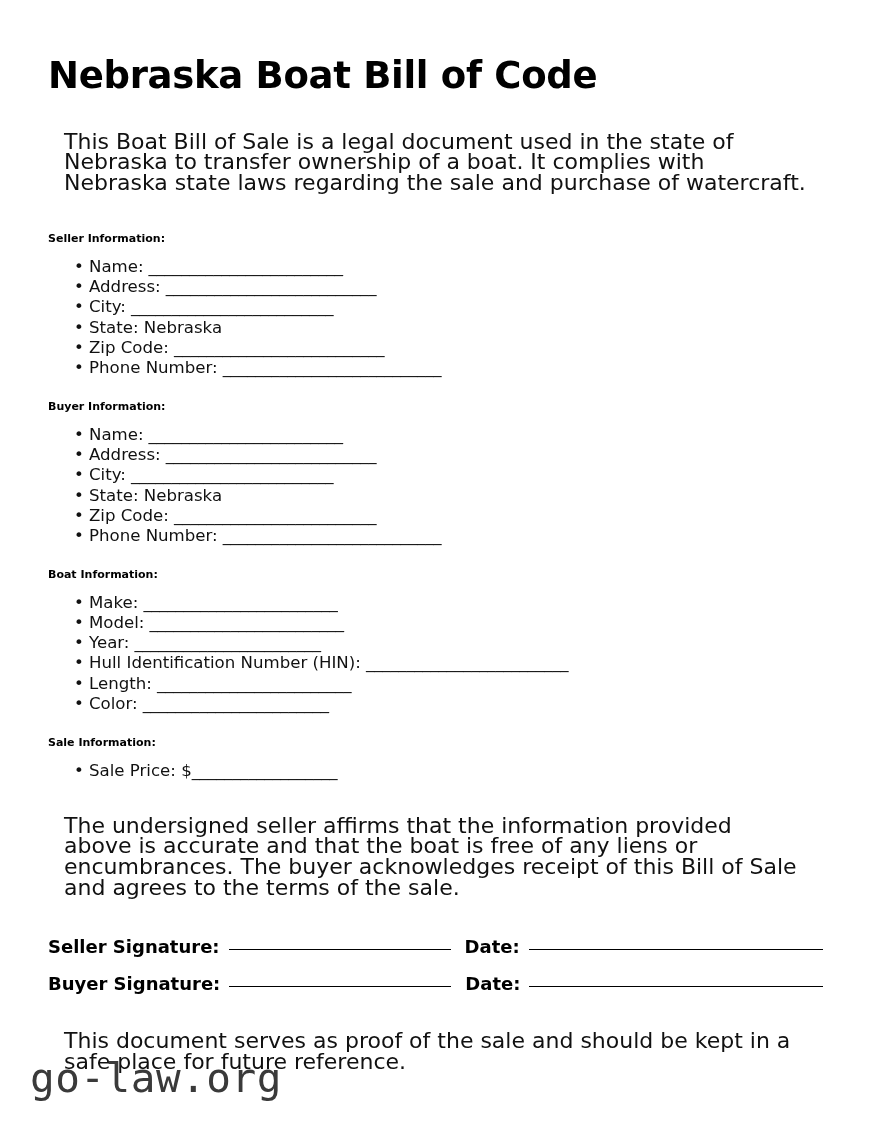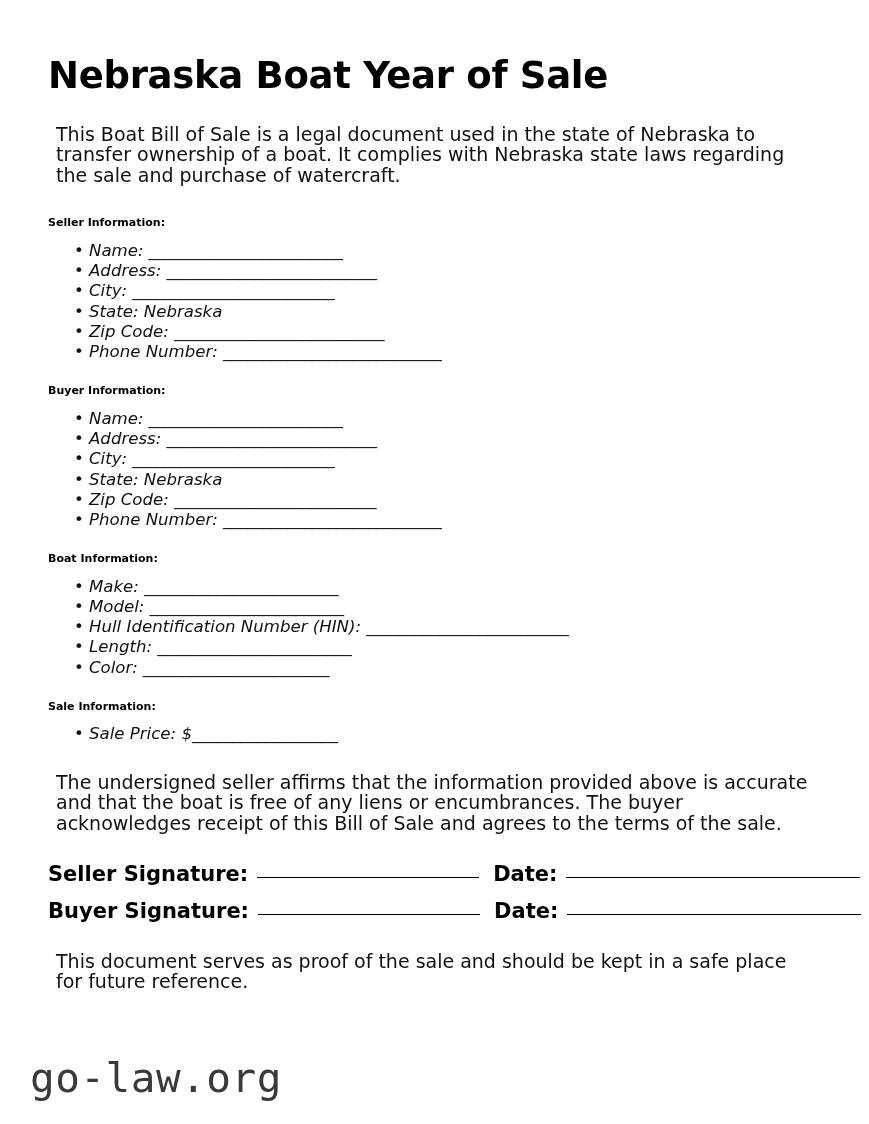--- a/index.html
+++ b/index.html
@@ -42,23 +42,23 @@
 
   
   .intro-paragraph {
     font-size: 16.6px;
     line-height: 20.6px;
     margin: 0;
     padding-top: 19px;
     color: #111;
   }
   .body-paragraph {
-    font-size: 19px;
+    font-size: 22px;
     line-height: 20.6px;
-    margin: 8px;
+    margin: 16px;
     color: #111;
   }
   .affirm-paragraph {
     padding-top: 19px;
   }
   .closing-paragraph {
     padding-top: 21px;
   }
 
   
@@ -71,21 +71,20 @@
   }
   .sec-gap-1 { padding-top: 23px; }
   .sec-gap-2 { padding-top: 22px; }
 
   
   .field-list {
     list-style: none;
     margin: 0;
     padding: 0;
     padding-top: 11px;
-    font-style: italic;
   }
   .field-list li {
     position: relative;
     font-size: 16.6px;
     line-height: 20.3px;
     padding-left: 41px;
     color: #111;
     white-space: nowrap;
   }
   .field-list li::before {
@@ -99,21 +98,21 @@
   }
   .blank {
     letter-spacing: -0.2px;
   }
 
   
   .signature-block {
     padding-top: 23px;
   }
   .signature-row {
-    font-size: 21px;
+    font-size: 18px;
     line-height: 20.6px;
     white-space: nowrap;
     color: #000;
   }
   .signature-row + .signature-row {
     padding-top: 16px;
   }
   .sig-label {
     font-weight: bold;
   }
@@ -139,21 +138,21 @@
     color: #3a3a3a;
     letter-spacing: 0.5px;
   }
 </style>
 </head>
 <body>
 
 <div class="page">
   <div class="content">
 
-    <h1 class="doc-title">Nebraska Boat Year of Sale</h1>
+    <h1 class="doc-title">Nebraska Boat Bill of Code</h1>
 
     <p class="body-paragraph intro-paragraph">This Boat Bill of Sale is a legal document used in the state of Nebraska to transfer ownership of a boat. It complies with Nebraska state laws regarding the sale and purchase of watercraft.</p>
 
     <h2 class="section-heading sec-gap-1">Seller Information:</h2>
     <ul class="field-list">
       <li><span>Name:</span><span class="blank"> ________________________</span></li>
       <li><span>Address:</span><span class="blank"> __________________________</span></li>
       <li><span>City:</span><span class="blank"> _________________________</span></li>
       <li><span>State: Nebraska</span><span class="blank"></span></li>
       <li><span>Zip Code:</span><span class="blank"> __________________________</span></li>
@@ -167,20 +166,21 @@
       <li><span>City:</span><span class="blank"> _________________________</span></li>
       <li><span>State: Nebraska</span><span class="blank"></span></li>
       <li><span>Zip Code:</span><span class="blank"> _________________________</span></li>
       <li><span>Phone Number:</span><span class="blank"> ___________________________</span></li>
     </ul>
 
     <h2 class="section-heading sec-gap-2">Boat Information:</h2>
     <ul class="field-list">
       <li><span>Make:</span><span class="blank"> ________________________</span></li>
       <li><span>Model:</span><span class="blank"> ________________________</span></li>
+      <li><span>Year:</span><span class="blank"> _______________________</span></li>
       <li><span>Hull Identification Number (HIN):</span><span class="blank"> _________________________</span></li>
       <li><span>Length:</span><span class="blank"> ________________________</span></li>
       <li><span>Color:</span><span class="blank"> _______________________</span></li>
     </ul>
 
     <h2 class="section-heading sec-gap-2">Sale Information:</h2>
     <ul class="field-list">
       <li><span>Sale Price: $</span><span class="blank">__________________</span></li>
     </ul>
 

